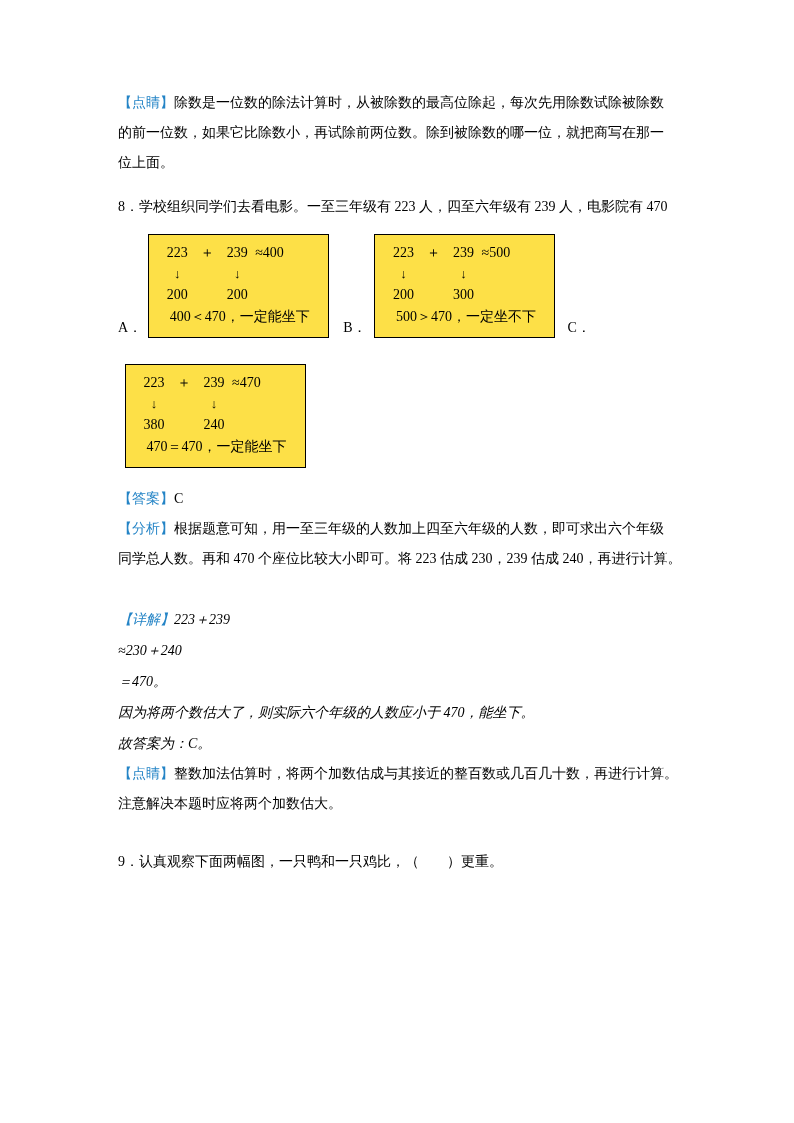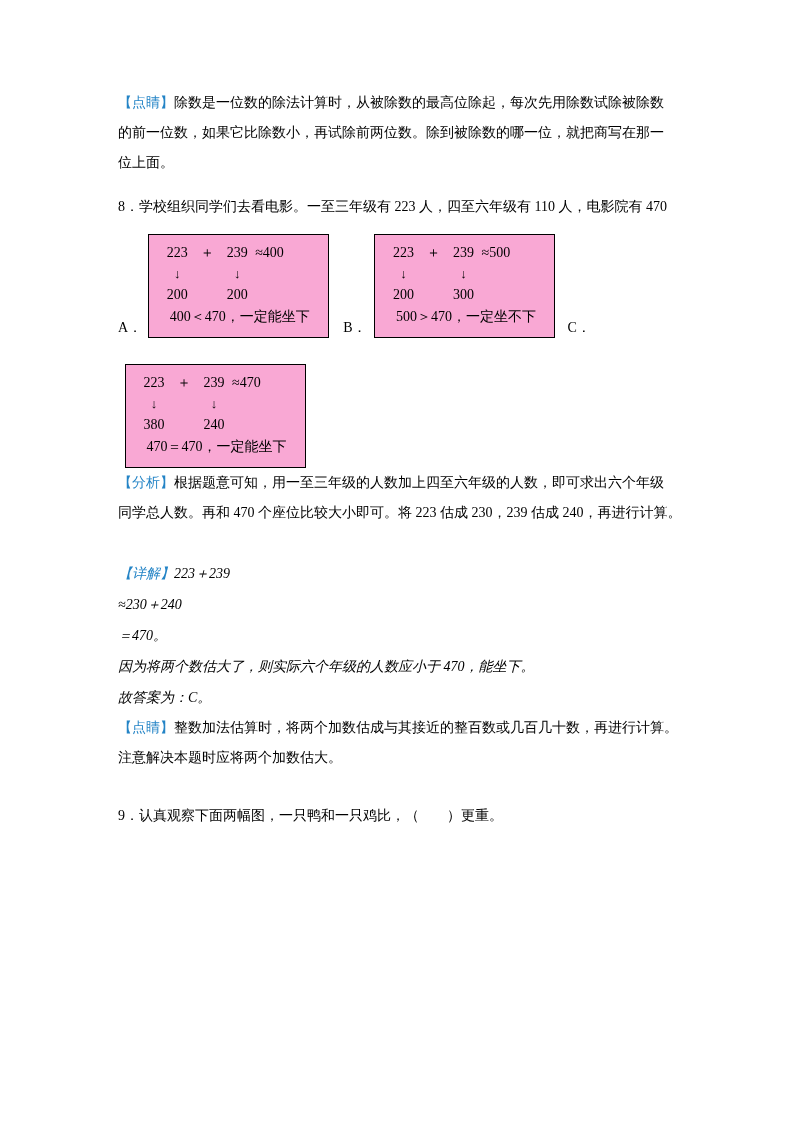--- a/index.html
+++ b/index.html
@@ -34,21 +34,21 @@
   }
   .options-row.second { margin-top: 26px; margin-left: 7px; }
   .opt-label { line-height: 20px; }
   .lbl-a { margin-right: 6px; }
   .lbl-b { margin-left: 14px; margin-right: 8px; }
   .lbl-c { margin-left: 12px; }
   .obox {
     border: 1.5px solid #000000;
     width: 181px;
     padding: 7px 8px 9px 10px;
-    background: #f9a8d4;
+    background: #fde047;
   }
   .brow { line-height: 21px; white-space: nowrap; }
   .bc { display: inline-block; width: 36px; text-align: center; }
   .bp { display: inline-block; width: 24px; text-align: center; }
   .bap { display: inline-block; }
   .arrow { font-size: 13px; }
   .bconcl { line-height: 22px; text-align: center; margin-top: 1px; white-space: nowrap; }
 
   .answer-line { margin-top: 16px; }
   .detail-block { margin-top: 30px; }
@@ -60,21 +60,21 @@
 
 <div class="content">
 
   <div class="para">
     <div class="line"><span class="marker">【点睛】</span><span>除数是一位数的除法计算时，从被除数的最高位除起，每次先用除数试除被除数</span></div>
     <div class="line">的前一位数，如果它比除数小，再试除前两位数。除到被除数的哪一位，就把商写在那一</div>
     <div class="line">位上面。</div>
   </div>
 
   <div class="para q8">
-    <div class="line">8．学校组织同学们去看电影。一至三年级有 223 人，四至六年级有 110 人，电影院有 470</div>
+    <div class="line">8．学校组织同学们去看电影。一至三年级有 223 人，四至六年级有 239 人，电影院有 470</div>
   </div>
 
   <div class="options-row">
     <span class="opt-label lbl-a">A．</span>
     <div class="obox">
       <div class="brow">
         <span class="bc">223</span><span class="bp">＋</span><span class="bc">239</span><span class="bap">≈400</span>
       </div>
       <div class="brow">
         <span class="bc arrow">↓</span><span class="bp"></span><span class="bc arrow">↓</span>
@@ -110,20 +110,21 @@
       <div class="brow">
         <span class="bc arrow">↓</span><span class="bp"></span><span class="bc arrow">↓</span>
       </div>
       <div class="brow">
         <span class="bc">380</span><span class="bp"></span><span class="bc">240</span>
       </div>
       <div class="bconcl">470＝470，一定能坐下</div>
     </div>
   </div>
 
+  <div class="line answer-line"><span class="marker">【答案】</span><span>C</span></div>
 
 
   <div class="para">
     <div class="line"><span class="marker">【分析】</span><span>根据题意可知，用一至三年级的人数加上四至六年级的人数，即可求出六个年级</span></div>
     <div class="line">同学总人数。再和 470 个座位比较大小即可。将 223 估成 230，239 估成 240，再进行计算。</div>
   </div>
 
   <div class="para detail-block">
     <div class="line"><span class="marker">【详解】</span><span>223＋239</span></div>
     <div class="line">≈230＋240</div>

